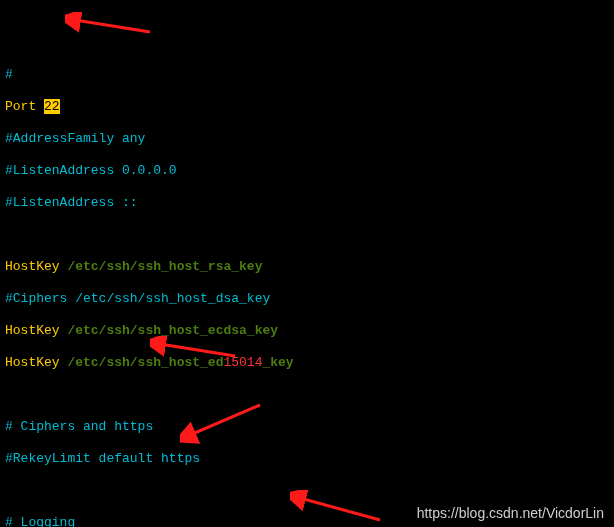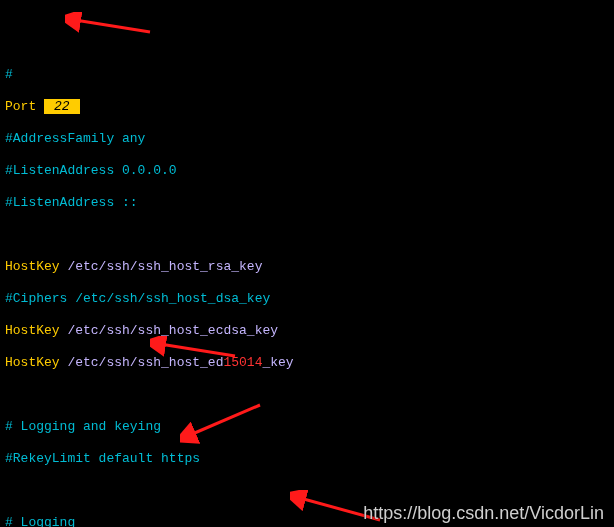--- a/index.html
+++ b/index.html
@@ -10,31 +10,31 @@
     line-height: 16px;
     width: 614px;
     height: 527px;
     overflow: hidden;
     position: relative;
     padding: 3px 5px;
     white-space: pre;
   }
   .c  { color: #00bcd4; }  
   .y  { color: #ffcc00; text-align: right; }  
-  .w  { color: #c4b5fd; }  
+  .w  { color: #4d7c0f; font-weight: bold; }  
   .r  { color: #ff3333; }  
-  .sel{ background:#ffcc00; color:#000; padding:0 10px;font-style:italic; }
+  .sel{ background:#ffcc00; color:#000; padding:0 0; }
   .ln { display:block; }
   .wm {
     position: absolute;
     bottom: 6px;
     right: 10px;
     color: #cfcfcf;
     font-family: Arial, sans-serif;
-    font-size: 18px;
+    font-size: 14px;
     text-shadow: 0 0 2px #000;
   }
   .arrow {
     position: absolute;
     pointer-events: none;
   }
 </style>
 </head>
 <body>
 
@@ -44,21 +44,21 @@
 <span class="ln"><span class="y">Port </span><span class="sel">22</span></span>
 <span class="ln"><span class="c">#AddressFamily any</span></span>
 <span class="ln"><span class="c">#ListenAddress 0.0.0.0</span></span>
 <span class="ln"><span class="c">#ListenAddress ::</span></span>
 <span class="ln">&nbsp;</span>
 <span class="ln"><span class="y">HostKey</span><span class="w"> /etc/ssh/ssh_host_rsa_key</span></span>
 <span class="ln"><span class="c">#Ciphers /etc/ssh/ssh_host_dsa_key</span></span>
 <span class="ln"><span class="y">HostKey</span><span class="w"> /etc/ssh/ssh_host_ecdsa_key</span></span>
 <span class="ln"><span class="y">HostKey</span><span class="w"> /etc/ssh/ssh_host_ed</span><span class="r">15014</span><span class="w">_key</span></span>
 <span class="ln">&nbsp;</span>
-<span class="ln"><span class="c"># Logging and keying</span></span>
+<span class="ln"><span class="c"># Ciphers and https</span></span>
 <span class="ln"><span class="c">#RekeyLimit default https</span></span>
 <span class="ln">&nbsp;</span>
 <span class="ln"><span class="c"># Logging</span></span>
 
 
 
 
 
 
 

